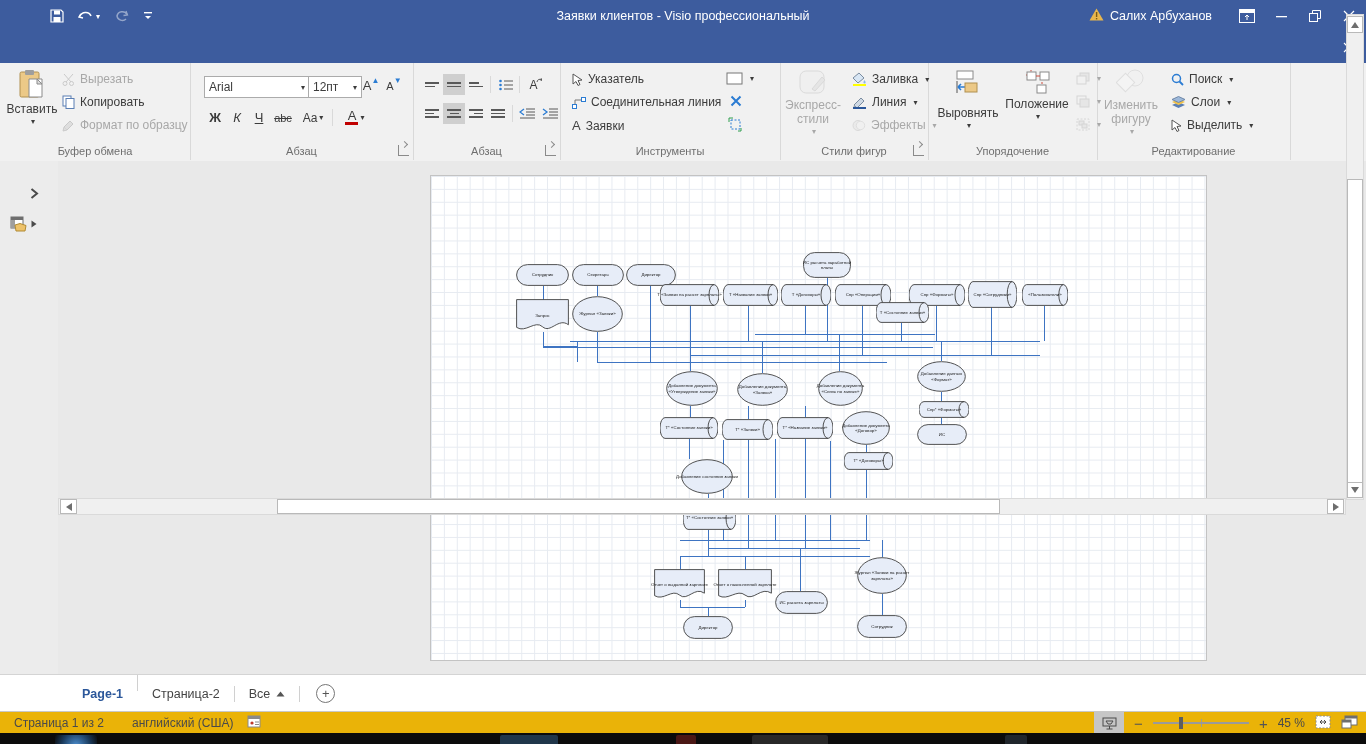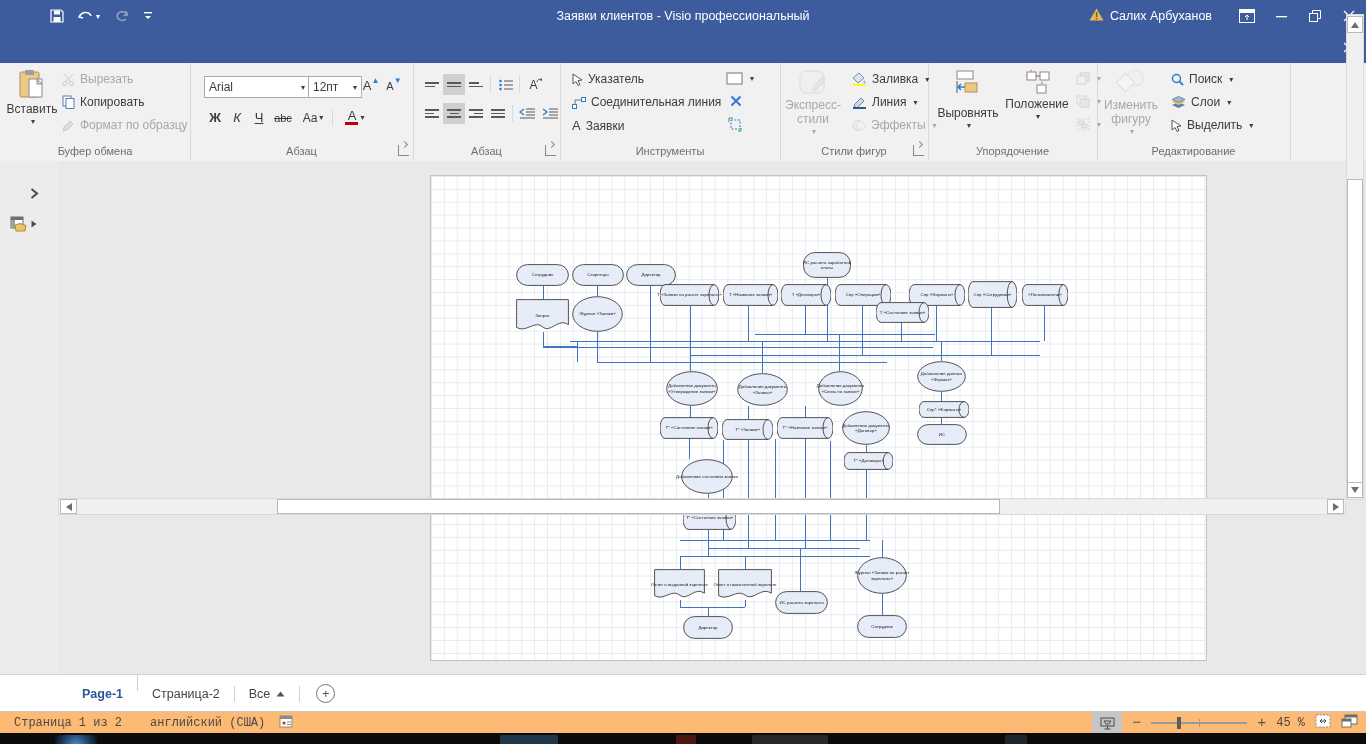--- a/index.html
+++ b/index.html
@@ -57,21 +57,21 @@
   .sb-btn{position:absolute;background:#fff;border:1px solid #b9b9b9;display:flex;align-items:center;justify-content:center;}
   .sb-thumb{position:absolute;background:#fff;border:1px solid #b9b9b9;}
   .tri{width:0;height:0;border-style:solid;}
   
   .pagetabs{position:absolute;left:0;top:674px;width:1366px;height:37px;background:#fff;border-top:1px solid #d4d4d4;display:flex;align-items:center;z-index:5;font-size:12.5px;color:#444;}
   .ptab{padding:0 14px;display:flex;align-items:center;height:100%;}
   .ptab.active{color:#2b579a;font-weight:bold;}
   .psep{width:1px;height:16px;background:#d0d0d0;}
   .addpage{width:17px;height:17px;border:1px solid #767676;border-radius:50%;display:flex;align-items:center;justify-content:center;font-size:13px;color:#555;margin-left:16px;}
   
-  .statusbar{position:absolute;left:0;top:711px;width:1366px;height:22px;background:#fdba74;border-top:1px solid #c8c8c8;display:flex;align-items:center;font-size:12px;color:#4a4a4a;z-index:5;font-family:Liberation Mono, monospace;}
+  .statusbar{position:absolute;left:0;top:711px;width:1366px;height:22px;background:#eab308;border-top:1px solid #c8c8c8;display:flex;align-items:center;font-size:12px;color:#4a4a4a;z-index:5;}
   .sb-item{margin-left:14px;}
   .sb-rt{position:absolute;right:8px;top:0;height:22px;display:flex;align-items:center;gap:10px;}
   .zoomtrack{position:relative;width:96px;height:2px;background:#9a9a9a;}
   .zoomthumb{position:absolute;left:26px;top:-5px;width:4px;height:12px;background:#5e5e5e;}
   .zoomtick{position:absolute;left:48px;top:-3px;width:1px;height:8px;background:#9a9a9a;}
   .presbox{width:30px;height:22px;background:#c6c6c6;display:flex;align-items:center;justify-content:center;}
   
   .taskbar{position:absolute;left:0;top:733px;width:1366px;height:11px;background:#0b0b0b;z-index:6;overflow:hidden;}
   .tb-sliver{position:absolute;top:2px;height:9px;border-radius:2px 2px 0 0;}
 </style>

